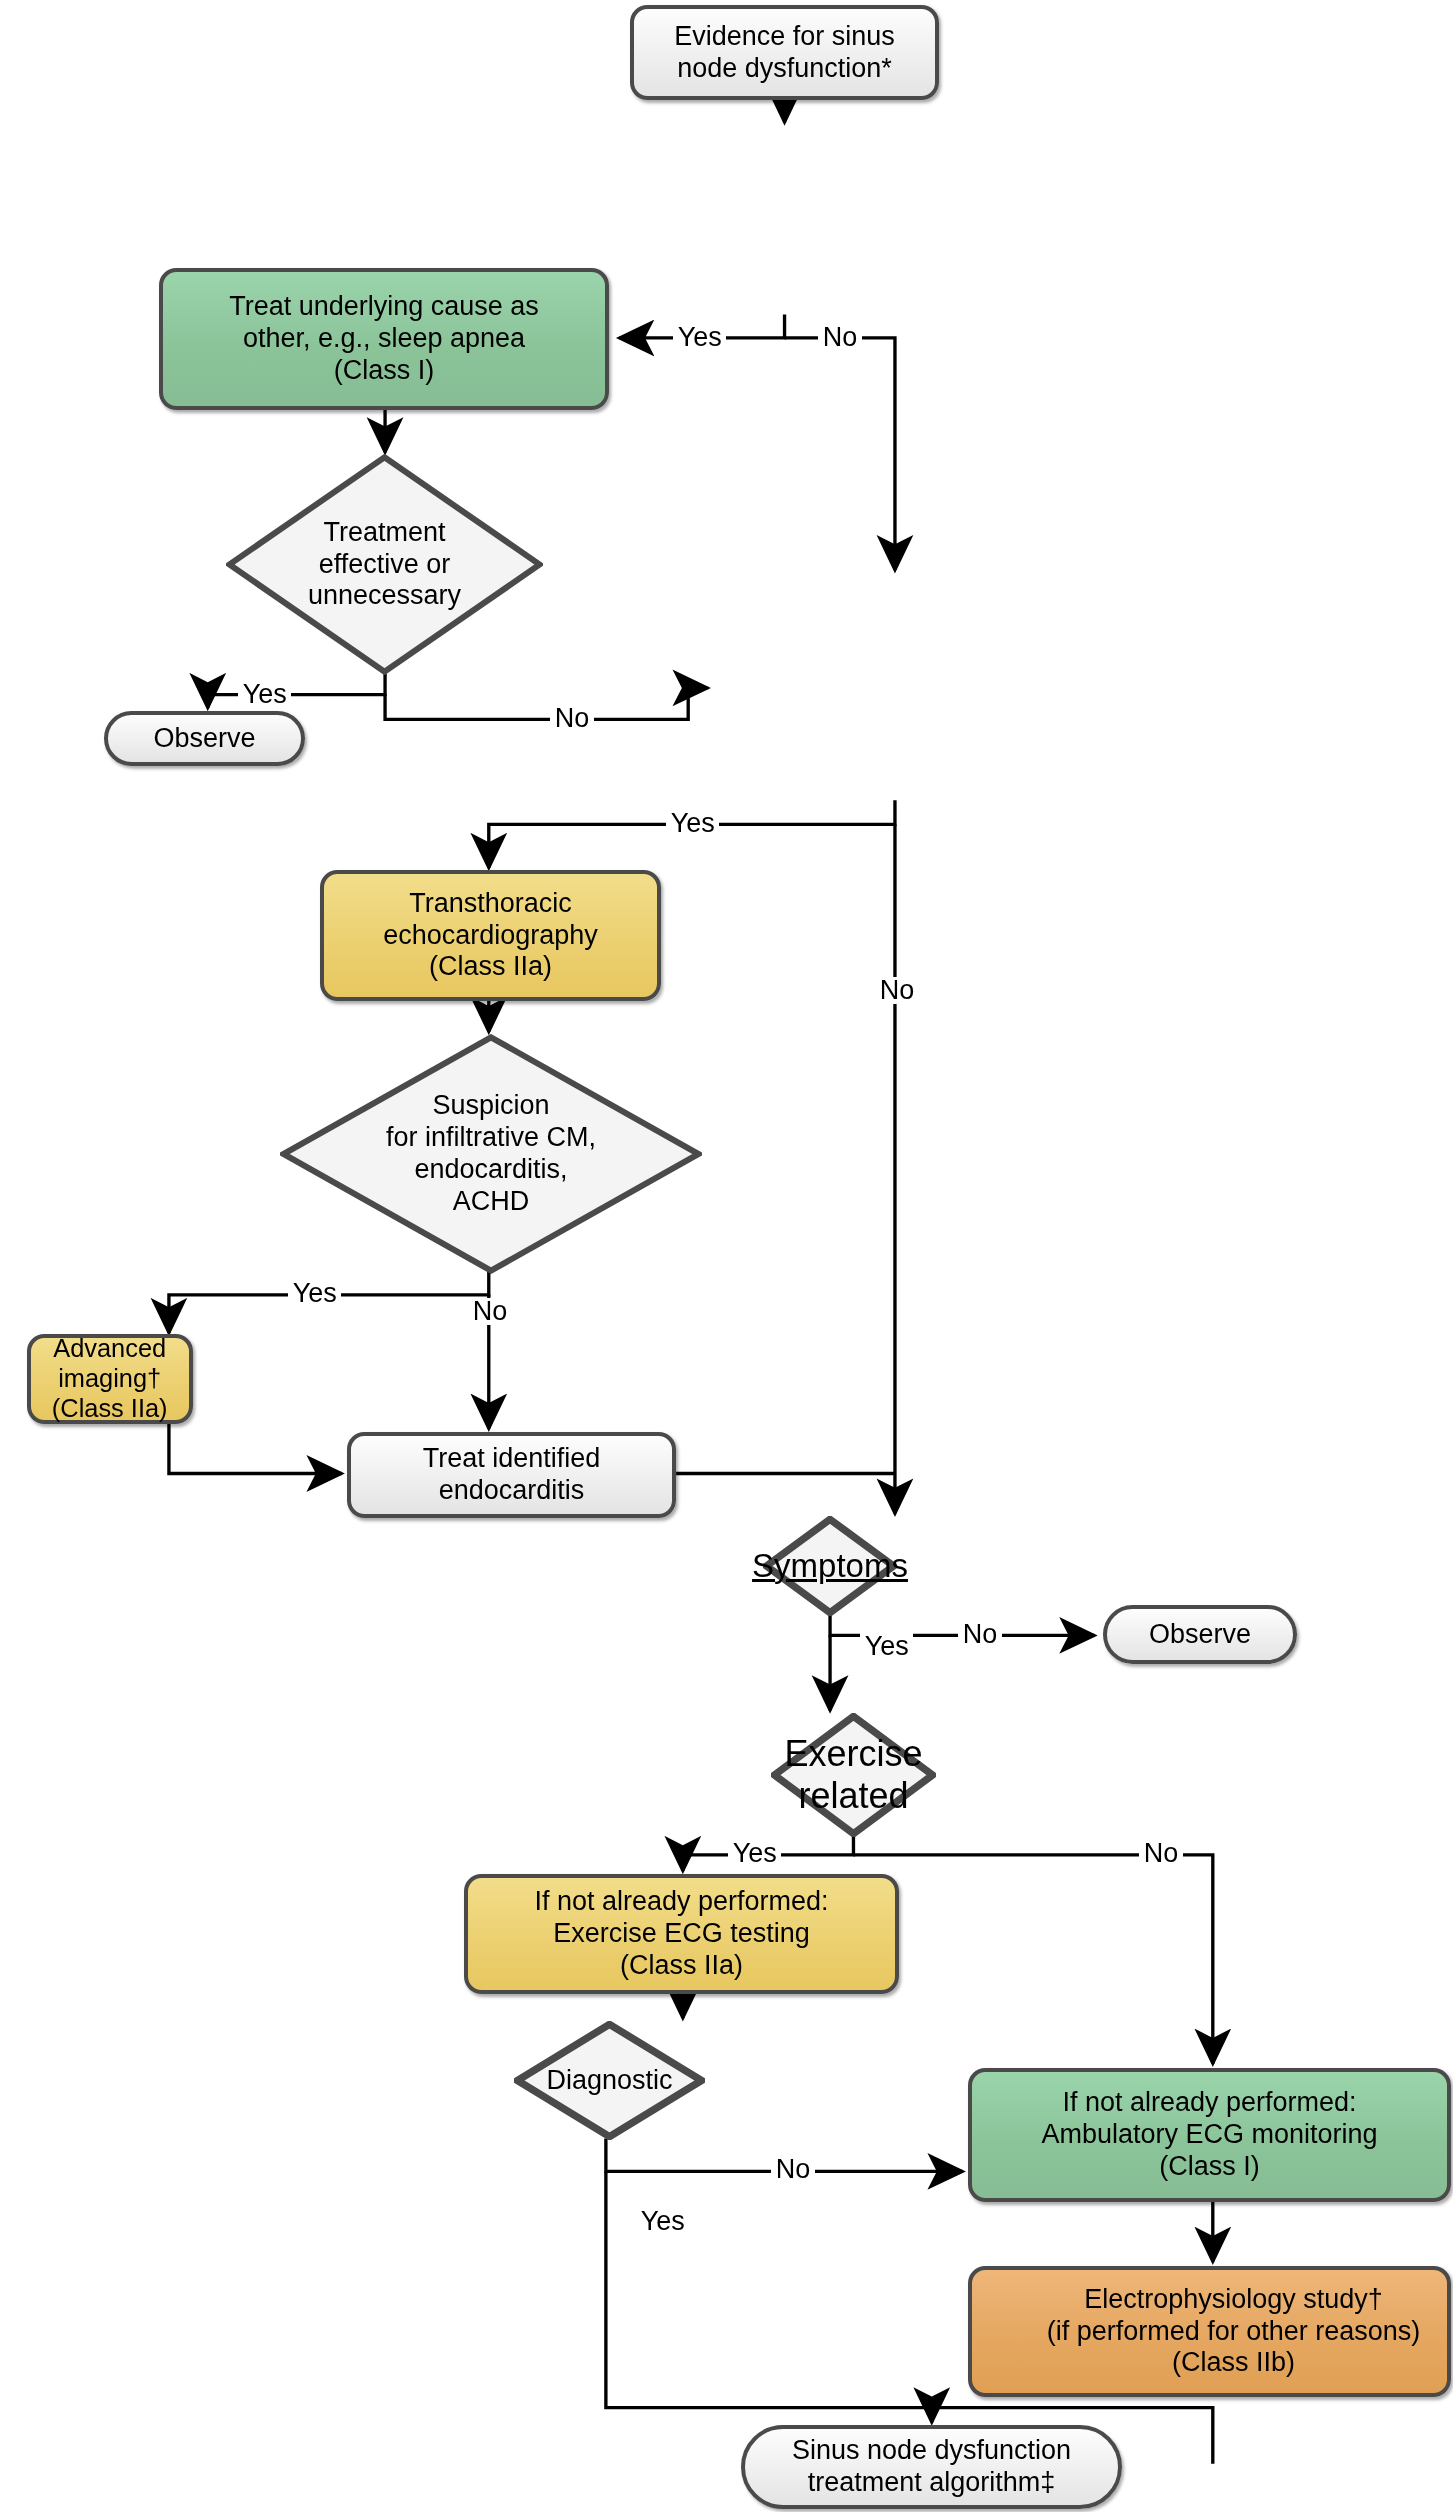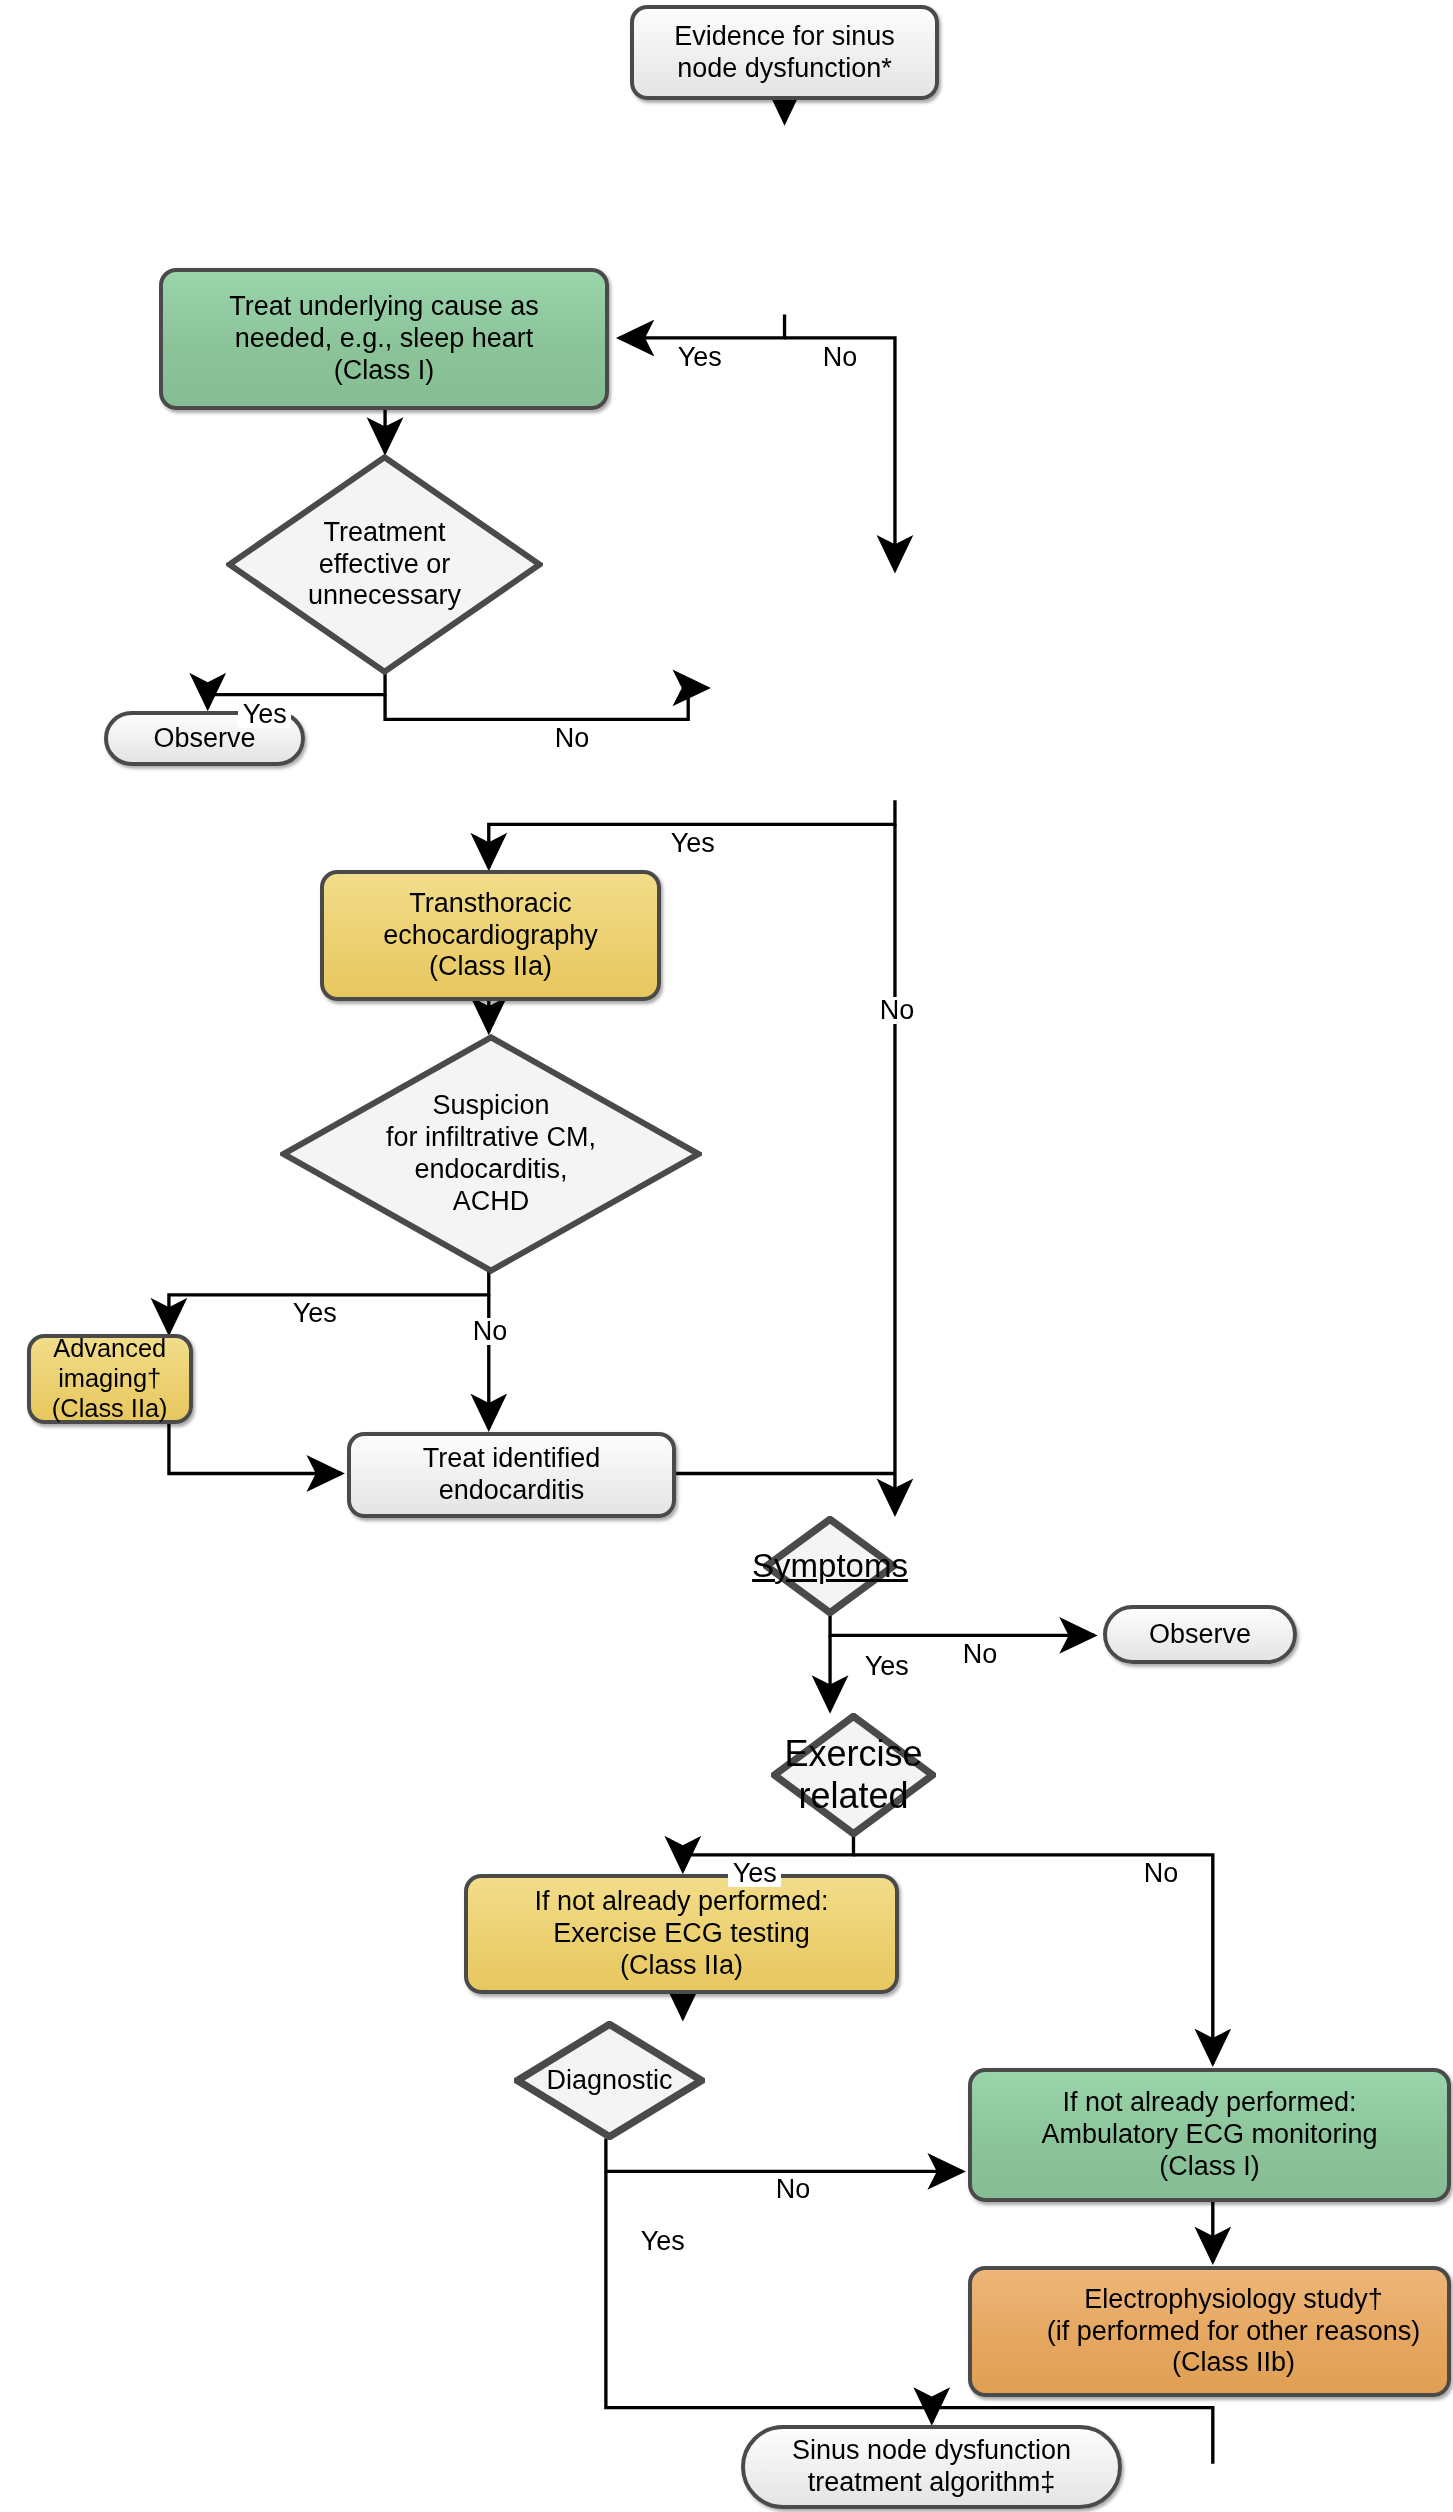--- a/index.html
+++ b/index.html
@@ -18,21 +18,21 @@
   .box.gold {background:linear-gradient(180deg,#f2dd8a 0%,#ecd071 55%,#e7c75f 100%);}
   .box.orange{background:linear-gradient(180deg,#eeb679 0%,#e5a761 55%,#e09f53 100%);}
   .box.pill{border-radius:669px;}
 
   
   .diamond{background:transparent;border:0;}
   .diamond .dshape{position:absolute;left:0;top:0;width:100%;height:100%;}
   .diamond .txt{position:relative;z-index:2;}
 
   .elabel{position:absolute;color:#000;background:#ffffff;padding:0 4.7px;
-          line-height:1;white-space:nowrap;margin-top:20px;}
+          line-height:1;white-space:nowrap;}
 </style>
 </head>
 <body>
 
 <div id="canvas">
 
   <svg id="edges" viewBox="0 0 2172 3754">
     <defs>
       <marker id="ah" viewBox="0 0 12 12" refX="10.5" refY="6" markerWidth="12" markerHeight="12" orient="auto-start-reverse">
         <path d="M0,0.5 L11.5,6 L0,11.5 L2.8,6 Z" fill="#000"></path>
@@ -88,21 +88,21 @@
   </svg>
 
   <div class="node box plain" style="left:630px;top:5.4px;width:309px;height:95px;font-size:27px;">
     <span class="txt">Evidence for sinus
 node dysfunction*</span>
   </div>
 
 
   <div class="node box green" style="left:159px;top:268px;width:450px;height:142px;font-size:27px;">
     <span class="txt">Treat underlying cause as
-needed, e.g., sleep heart
+other, e.g., sleep apnea
 (Class I)</span>
   </div>
 
   <div class="node diamond" style="left:226px;top:454px;width:317px;height:221px;font-size:27px;">
     <svg class="dshape" viewBox="0 0 474 330" preserveAspectRatio="none">
       <polygon points="237,5 469,165 237,325 5,165" fill="#f4f4f4" stroke="#4a4a4a" stroke-width="9"></polygon>
     </svg>
     <span class="txt">Treatment
 effective or
 unnecessary</span>

